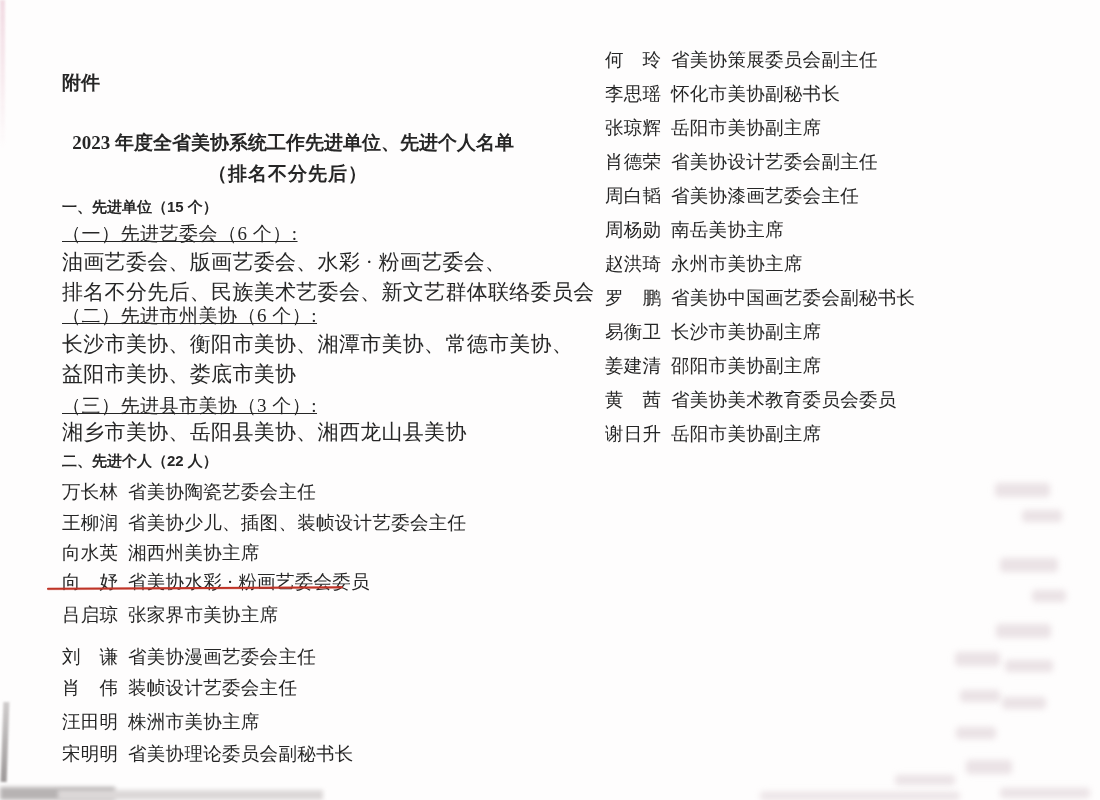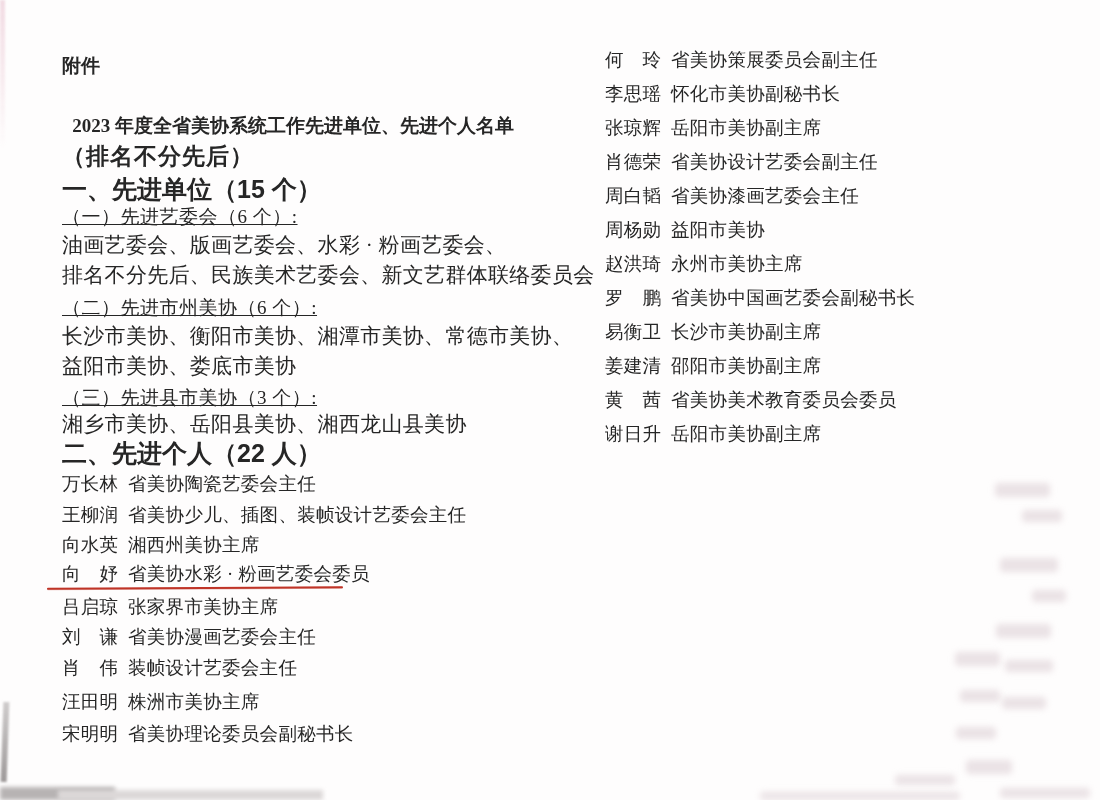--- a/index.html
+++ b/index.html
@@ -4,59 +4,59 @@
 <style>
   html,body{margin:0;padding:0;}
   body{
     width:1100px;height:800px;position:relative;overflow:hidden;
     background:#fefdfd;
     font-family:"Liberation Serif","DejaVu Serif",serif;
     color:#262626;
   }
   .page{position:absolute;inset:0;}
   
-  .col-left{position:absolute;left:62px;top:55px;width:452px;}
+  .col-left{position:absolute;left:62px;top:72px;width:452px;}
   .col-right{position:absolute;left:605px;top:48px;width:460px;}
   
   .attachment{
     font-family:"Liberation Sans","DejaVu Sans",sans-serif;
     font-weight:700;font-size:19px;line-height:22px;height:22px;
   }
   .doc-title{
     margin-top:36px;text-align:right;font-weight:700;
     font-size:19px;line-height:26px;height:26px;letter-spacing:0px;white-space:nowrap;
   }
   .doc-subtitle{
-    margin-top:5px;font-weight:700;
-    font-size:23px;line-height:26px;height:26px;letter-spacing:1px;white-space:nowrap;
+    margin-top:5px;text-align:center;font-weight:700;
+    font-size:19px;line-height:26px;height:26px;letter-spacing:1px;white-space:nowrap;
   }
   .sec-heading{
     font-family:"Liberation Sans","DejaVu Sans",sans-serif;
-    font-weight:700;font-size:25px;line-height:23px;height:23px;white-space:nowrap;
+    font-weight:700;font-size:15px;line-height:23px;height:23px;white-space:nowrap;
   }
   .h1{margin-top:8px;}
   .h2{margin-top:5px;height:24px;line-height:24px;}
   .grp-heading{font-size:19px;line-height:23px;height:23px;white-space:nowrap;letter-spacing:0.5px;text-decoration:underline;}
   .gh1{margin-top:4px;}
-  .gh2{margin-top:9px;}
+  .gh2{margin-top:0;}
   .gh3{margin-top:8px;}
   .unit-line{font-size:21px;line-height:23px;height:23px;white-space:nowrap;letter-spacing:0.3px;}
   .ul1{margin-top:6px;}
   .ul2{margin-top:7px;}
   .ul3{margin-top:6px;}
   .ul4{margin-top:7px;}
   .ul5{margin-top:4px;}
   
   .person-row{font-size:18.5px;line-height:24px;height:24px;white-space:nowrap;letter-spacing:0.3px;}
   .person-name{display:inline-block;width:66px;}
   .col-left .person-row{margin-top:7px;}
   .col-left .pr3{margin-top:6px;}
   .col-left .pr4{margin-top:5px;}
   .col-left .pr5{margin-top:9px;}
-  .col-left .pr6{margin-top:6px;}
+  .col-left .pr6{margin-top:18px;}
   .col-left .pr7{margin-top:7px;}
   .col-left .pr8{margin-top:10px;}
   .col-left .pr9{margin-top:8px;}
   .col-right .person-row{margin-top:10px;}
   .col-right .person-row:first-child{margin-top:0;}
   
   .red-underline{
     position:absolute;left:47px;top:587px;width:296px;height:2.4px;
     background:#bf3427;border-radius:2px;transform:rotate(-0.25deg);
     box-shadow:0 0.5px 0.5px rgba(191,52,39,0.35);
@@ -106,21 +106,21 @@
     <div class="person-row pr8"><span class="person-name">汪田明</span><span>株洲市美协主席</span></div>
     <div class="person-row pr9"><span class="person-name">宋明明</span><span>省美协理论委员会副秘书长</span></div>
   </div>
 
   <div class="col-right">
     <div class="person-row"><span class="person-name">何　玲</span><span>省美协策展委员会副主任</span></div>
     <div class="person-row"><span class="person-name">李思瑶</span><span>怀化市美协副秘书长</span></div>
     <div class="person-row"><span class="person-name">张琼辉</span><span>岳阳市美协副主席</span></div>
     <div class="person-row"><span class="person-name">肖德荣</span><span>省美协设计艺委会副主任</span></div>
     <div class="person-row"><span class="person-name">周白韬</span><span>省美协漆画艺委会主任</span></div>
-    <div class="person-row"><span class="person-name">周杨勋</span><span>益阳市美协</span></div>
+    <div class="person-row"><span class="person-name">周杨勋</span><span>南岳美协主席</span></div>
     <div class="person-row"><span class="person-name">赵洪琦</span><span>永州市美协主席</span></div>
     <div class="person-row"><span class="person-name">罗　鹏</span><span>省美协中国画艺委会副秘书长</span></div>
     <div class="person-row"><span class="person-name">易衡卫</span><span>长沙市美协副主席</span></div>
     <div class="person-row"><span class="person-name">姜建清</span><span>邵阳市美协副主席</span></div>
     <div class="person-row"><span class="person-name">黄　茜</span><span>省美协美术教育委员会委员</span></div>
     <div class="person-row"><span class="person-name">谢日升</span><span>岳阳市美协副主席</span></div>
   </div>
 
   <div class="red-underline" style="background: rgb(191, 52, 39);"></div>
 

